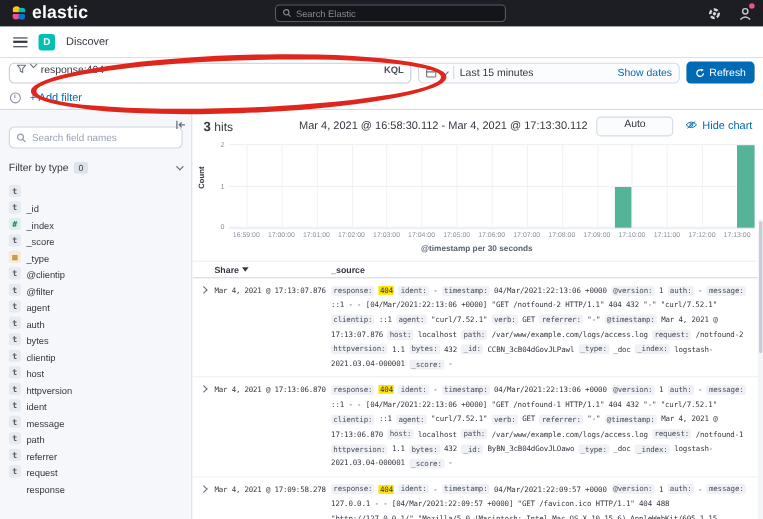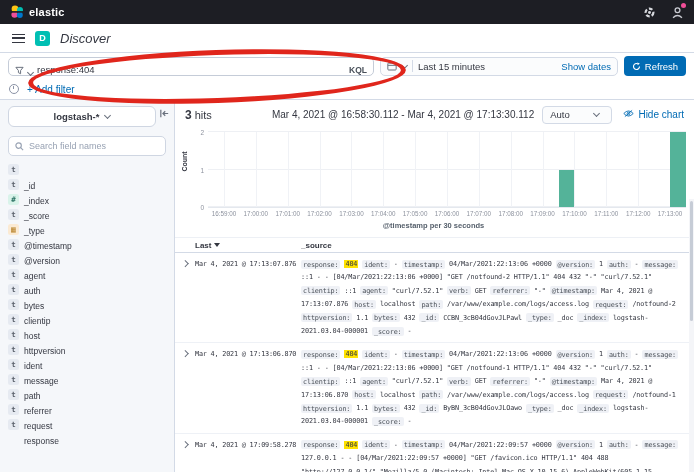--- a/index.html
+++ b/index.html
@@ -5,43 +5,43 @@
   * { box-sizing: border-box; margin: 0; padding: 0; }
   html,body { width:694px; height:472px; }
   body {
     font-family: "Liberation Sans", sans-serif;
     background:#fff; color:#343741; overflow:hidden; position:relative;
     -webkit-font-smoothing:antialiased;
   }
   
   .topbar { height:24px; background:#1D1E24; display:flex; align-items:center; padding:0 10px; position:relative; }
   .brand { display:flex; align-items:center; gap:5px; }
-  .brand-name { color:#fff; font-size:11px; font-weight:bold; letter-spacing:.2px; }
+  .brand-name { color:#fff; font-size:16px; font-weight:bold; letter-spacing:.2px; }
   .gsearch { position:absolute; left:250px; top:4px; width:210px; height:16px;
     background:#141519; border:1px solid #55596a; border-radius:4px;
     display:flex; align-items:center; gap:4px; padding:0 6px; }
   .gsearch span { color:#878b98; font-size:8.5px; }
   .top-icons { margin-left:auto; display:flex; align-items:center; gap:14px; }
   .top-icon { position:relative; width:14px; height:14px; display:flex; align-items:center; justify-content:center; }
   .notif-dot { position:absolute; top:-2px; right:-2px; width:5px; height:5px; border-radius:50%; background:#F04E98; }
   
   .crumbbar { height:29px; background:#fff; border-bottom:1px solid #D3DAE6;
     display:flex; align-items:center; padding:0 12px; gap:10px; }
   .burger { width:13px; height:9px; border-top:1.6px solid #343741;
     border-bottom:1.6px solid #343741; position:relative; }
   .burger::after { content:""; position:absolute; left:0; right:0; top:2.7px; height:1.6px; background:#343741; }
   .app-badge { width:15px; height:15px; border-radius:3px; background:#00BFB3; color:#fff;
     font-size:9px; font-weight:bold; display:flex; align-items:center; justify-content:center; }
-  .crumb-title { font-size:13px; color:#343741;font-style:italic; }
+  .crumb-title { font-size:10px; color:#343741; }
   .crumb-actions { margin-left:auto; display:flex; gap:20px; }
   .crumb-actions a { color:#006BB4; font-size:11px; text-decoration:none; cursor:pointer; }
   
   .querybar { height:26px; display:flex; align-items:center; padding:0 8px; gap:6px; background:#fff; }
   .qinput { flex:0 0 366px; height:19px; border:1px solid #c5ccd8; border-radius:5px; background:#fff;
-    display:flex; align-items:flex-end; padding:0 6px; gap:4px; }
+    display:flex; align-items:flex-start; padding:0 6px; gap:4px; }
   .qtext { font-size:9.5px; color:#343741; flex:1; }
   .klang { font-size:8.5px; color:#49505a; font-weight:bold; }
   .chev { width:5px; height:5px; border-right:1.3px solid #69707D; border-bottom:1.3px solid #69707D;
     transform:rotate(45deg); display:inline-block; margin-top:-2px; }
   .datepicker { flex:1; height:19px; border:1px solid #d3dae6; border-radius:5px; background:#fbfcfd;
     display:flex; align-items:center; padding:0 6px; gap:5px; }
   .dp-range { font-size:9.5px; color:#343741; }
   .dp-showdates { margin-left:auto; color:#006BB4; font-size:9.5px; cursor:pointer; }
   .dp-sep { width:1px; height:12px; background:#d3dae6; }
   .refresh-btn { flex:0 0 62px; height:20px; background:#006BB4; border:none; border-radius:4px;
@@ -81,21 +81,21 @@
   .tok-num { background:#D9F3EA; color:#2E7466; }
   .tok-date { background:#FBEAD3; color:#B9852E; font-size:8px; }
   .field-name { font-size:8.5px; color:#343741;margin-top:32px; }
   
   .main { flex:1; background:#fff; padding-top:3px; position:relative; overflow:hidden; }
   .hitsrow { height:23px; display:flex; align-items:center; padding:0 10px; gap:8px; }
   .hits { font-size:11px; }
   .hits b { font-size:12px; }
   .hits-range { font-size:10px; color:#343741; margin-left:52px; }
   .interval-select { height:18px; min-width:70px; border:1px solid #d3dae6; border-radius:4px; background:#fbfcfd;
-    display:flex; align-items:center; gap:24px; padding:0 7px; cursor:pointer; }
+    display:flex; align-items:center; gap:24px; padding:0 7px; cursor:pointer;flex-direction:column; }
   .interval-select span { font-size:9.5px; color:#343741; }
   .hidechart { margin-left:auto; display:flex; gap:4px; color:#006BB4; font-size:10px; cursor:pointer; }
   
   .chart { position:relative; margin:6px 8px 0 6px; }
   .ylabel { position:absolute; left:-7px; top:26px; transform:rotate(-90deg); font-size:7px; font-weight:bold; color:#343741; }
   .plot { margin-left:27px; height:76px; position:relative; border-bottom:1px solid #e4e8ee; background:#fff; }
   .gridv { position:absolute; top:0; bottom:0; width:1px; background:#F0F2F6; }
   .gridh { position:absolute; left:0; right:0; height:1px; background:#EEF0F4; }
   .ytick { position:absolute; right:100%; margin-right:4px; font-size:6.5px; color:#8d929e; transform:translateY(-50%); }
   .bar { position:absolute; bottom:0; background:#54B399; }
@@ -131,20 +131,27 @@
   <div class="brand">
     <svg width="14" height="14" viewBox="0 0 14 14">
       <circle cx="5" cy="4" r="3.4" fill="#FEC514"></circle>
       <circle cx="10" cy="5" r="3" fill="#00BFB3"></circle>
       <circle cx="4.6" cy="9.6" r="3.2" fill="#F04E98"></circle>
       <circle cx="9.8" cy="10" r="3" fill="#0077CC"></circle>
       <rect x="1" y="6.1" width="12" height="1.6" fill="#1D1E24"></rect>
     </svg>
     <span class="brand-name">elastic</span>
   </div>
+  <div class="gsearch">
+    <svg width="8" height="8" viewBox="0 0 10 10">
+      <circle cx="4" cy="4" r="3" fill="none" stroke="#878b98" stroke-width="1.3"></circle>
+      <line x1="6.3" y1="6.3" x2="9" y2="9" stroke="#878b98" stroke-width="1.3"></line>
+    </svg>
+    <span>Search Elastic</span>
+  </div>
   <div class="top-icons">
     <div class="top-icon">
       <svg width="13" height="13" viewBox="0 0 14 14">
         <circle cx="7" cy="7" r="4.2" fill="none" stroke="#d7d9de" stroke-width="2.4" stroke-dasharray="4 2.2"></circle>
         <circle cx="7" cy="7" r="1.6" fill="#d7d9de"></circle>
       </svg>
     </div>
     <div class="top-icon">
       <svg width="13" height="13" viewBox="0 0 14 14">
         <circle cx="7" cy="4.6" r="2.6" fill="none" stroke="#c8cad1" stroke-width="1.4"></circle>
@@ -194,61 +201,62 @@
 <div class="filterrow">
   <span class="circ-icon"></span>
   <span class="addfilter">+ Add filter</span>
 </div>
 
 <div class="annotation"></div>
 
 <div class="content">
 
   <div class="sidebar">
-    <div class="ip-btn">
-      <span>logstash-*</span>
-      <span class="chev"></span>
-    </div>
     <span class="collapse-icon">
       <svg width="11" height="11" viewBox="0 0 12 12">
         <line x1="2" y1="2" x2="2" y2="10" stroke="#69707D" stroke-width="1.3"></line>
         <path d="M10 6 H4.5 M6.8 3.6 L4.3 6 L6.8 8.4" fill="none" stroke="#69707D" stroke-width="1.3"></path>
       </svg>
     </span>
     <div class="fsearch">
       <svg width="9" height="9" viewBox="0 0 10 10">
         <circle cx="4" cy="4" r="3" fill="none" stroke="#98A2B3" stroke-width="1.3"></circle>
         <line x1="6.3" y1="6.3" x2="9" y2="9" stroke="#98A2B3" stroke-width="1.3"></line>
       </svg>
       <span>Search field names</span>
     </div>
+    <div class="ftype">
+      <span class="ftype-label">Filter by type</span>
+      <span class="pill">0</span>
+      <span class="chev"></span>
+    </div>
     <div class="fields" id="fields-list">
         <div class="field-item">
           <span class="tok tok-t">t</span>
           <span class="field-name">_id</span>
         </div>
         <div class="field-item">
           <span class="tok tok-t">t</span>
           <span class="field-name">_index</span>
         </div>
         <div class="field-item">
           <span class="tok tok-num">#</span>
           <span class="field-name">_score</span>
         </div>
         <div class="field-item">
           <span class="tok tok-t">t</span>
           <span class="field-name">_type</span>
         </div>
         <div class="field-item">
           <span class="tok tok-date">▦</span>
-          <span class="field-name">@timestamp</span>
-        </div>
-        <div class="field-item">
-          <span class="tok tok-t">t</span>
-          <span class="field-name">@version</span>
+          <span class="field-name">@clientip</span>
+        </div>
+        <div class="field-item">
+          <span class="tok tok-t">t</span>
+          <span class="field-name">@filter</span>
         </div>
         <div class="field-item">
           <span class="tok tok-t">t</span>
           <span class="field-name">agent</span>
         </div>
         <div class="field-item">
           <span class="tok tok-t">t</span>
           <span class="field-name">auth</span>
         </div>
         <div class="field-item">
@@ -354,21 +362,21 @@
           <span class="xtick" style="left: 76.6667%;">17:10:00</span>
           <span class="xtick" style="left: 83.3333%;">17:11:00</span>
           <span class="xtick" style="left: 90%;">17:12:00</span>
           <span class="xtick" style="left: 96.6667%;">17:13:00</span>
         </div>
       <div class="xlabel">@timestamp per 30 seconds</div>
     </div>
 
     <div class="thead">
       <span class="th th-time">
-        <span>Last</span>
+        <span>Share</span>
         <span class="sort-arrow"></span>
       </span>
       <span class="th">_source</span>
     </div>
     <div id="doc-rows">
         <div class="drow">
           <span class="expander">
             <span class="caret-r"></span>
           </span>
           <span class="cell-time">Mar 4, 2021 @ 17:13:07.876</span>

